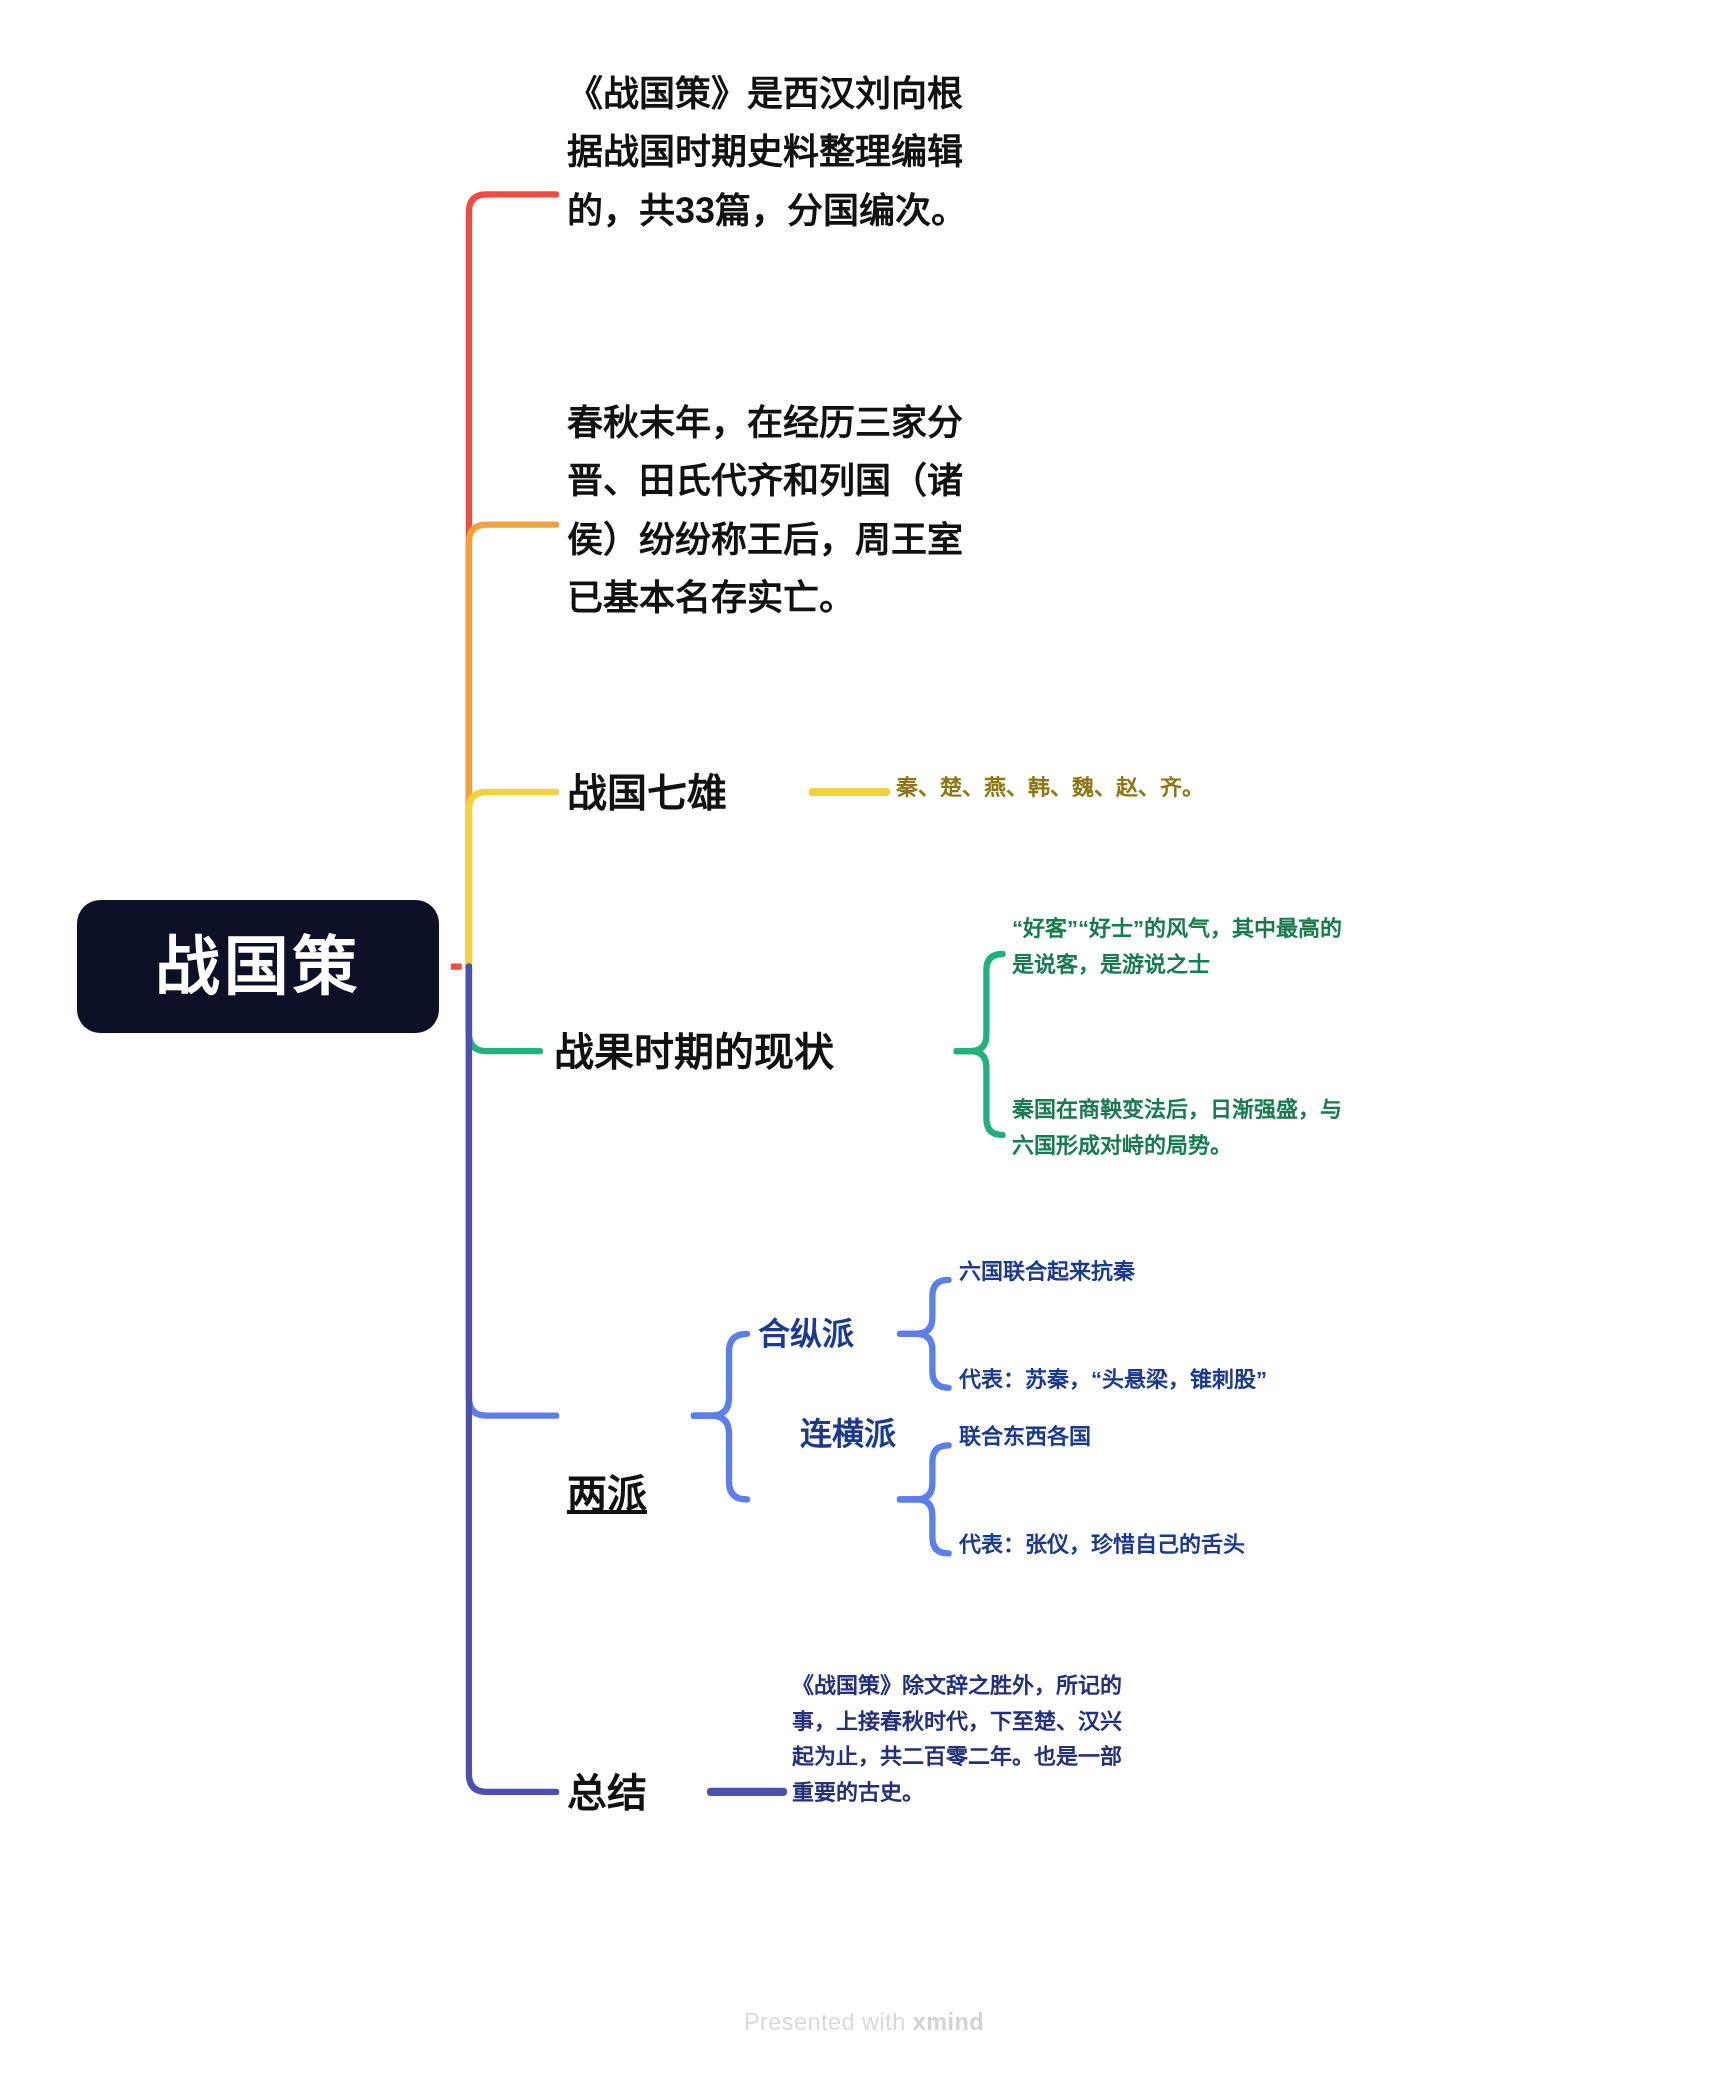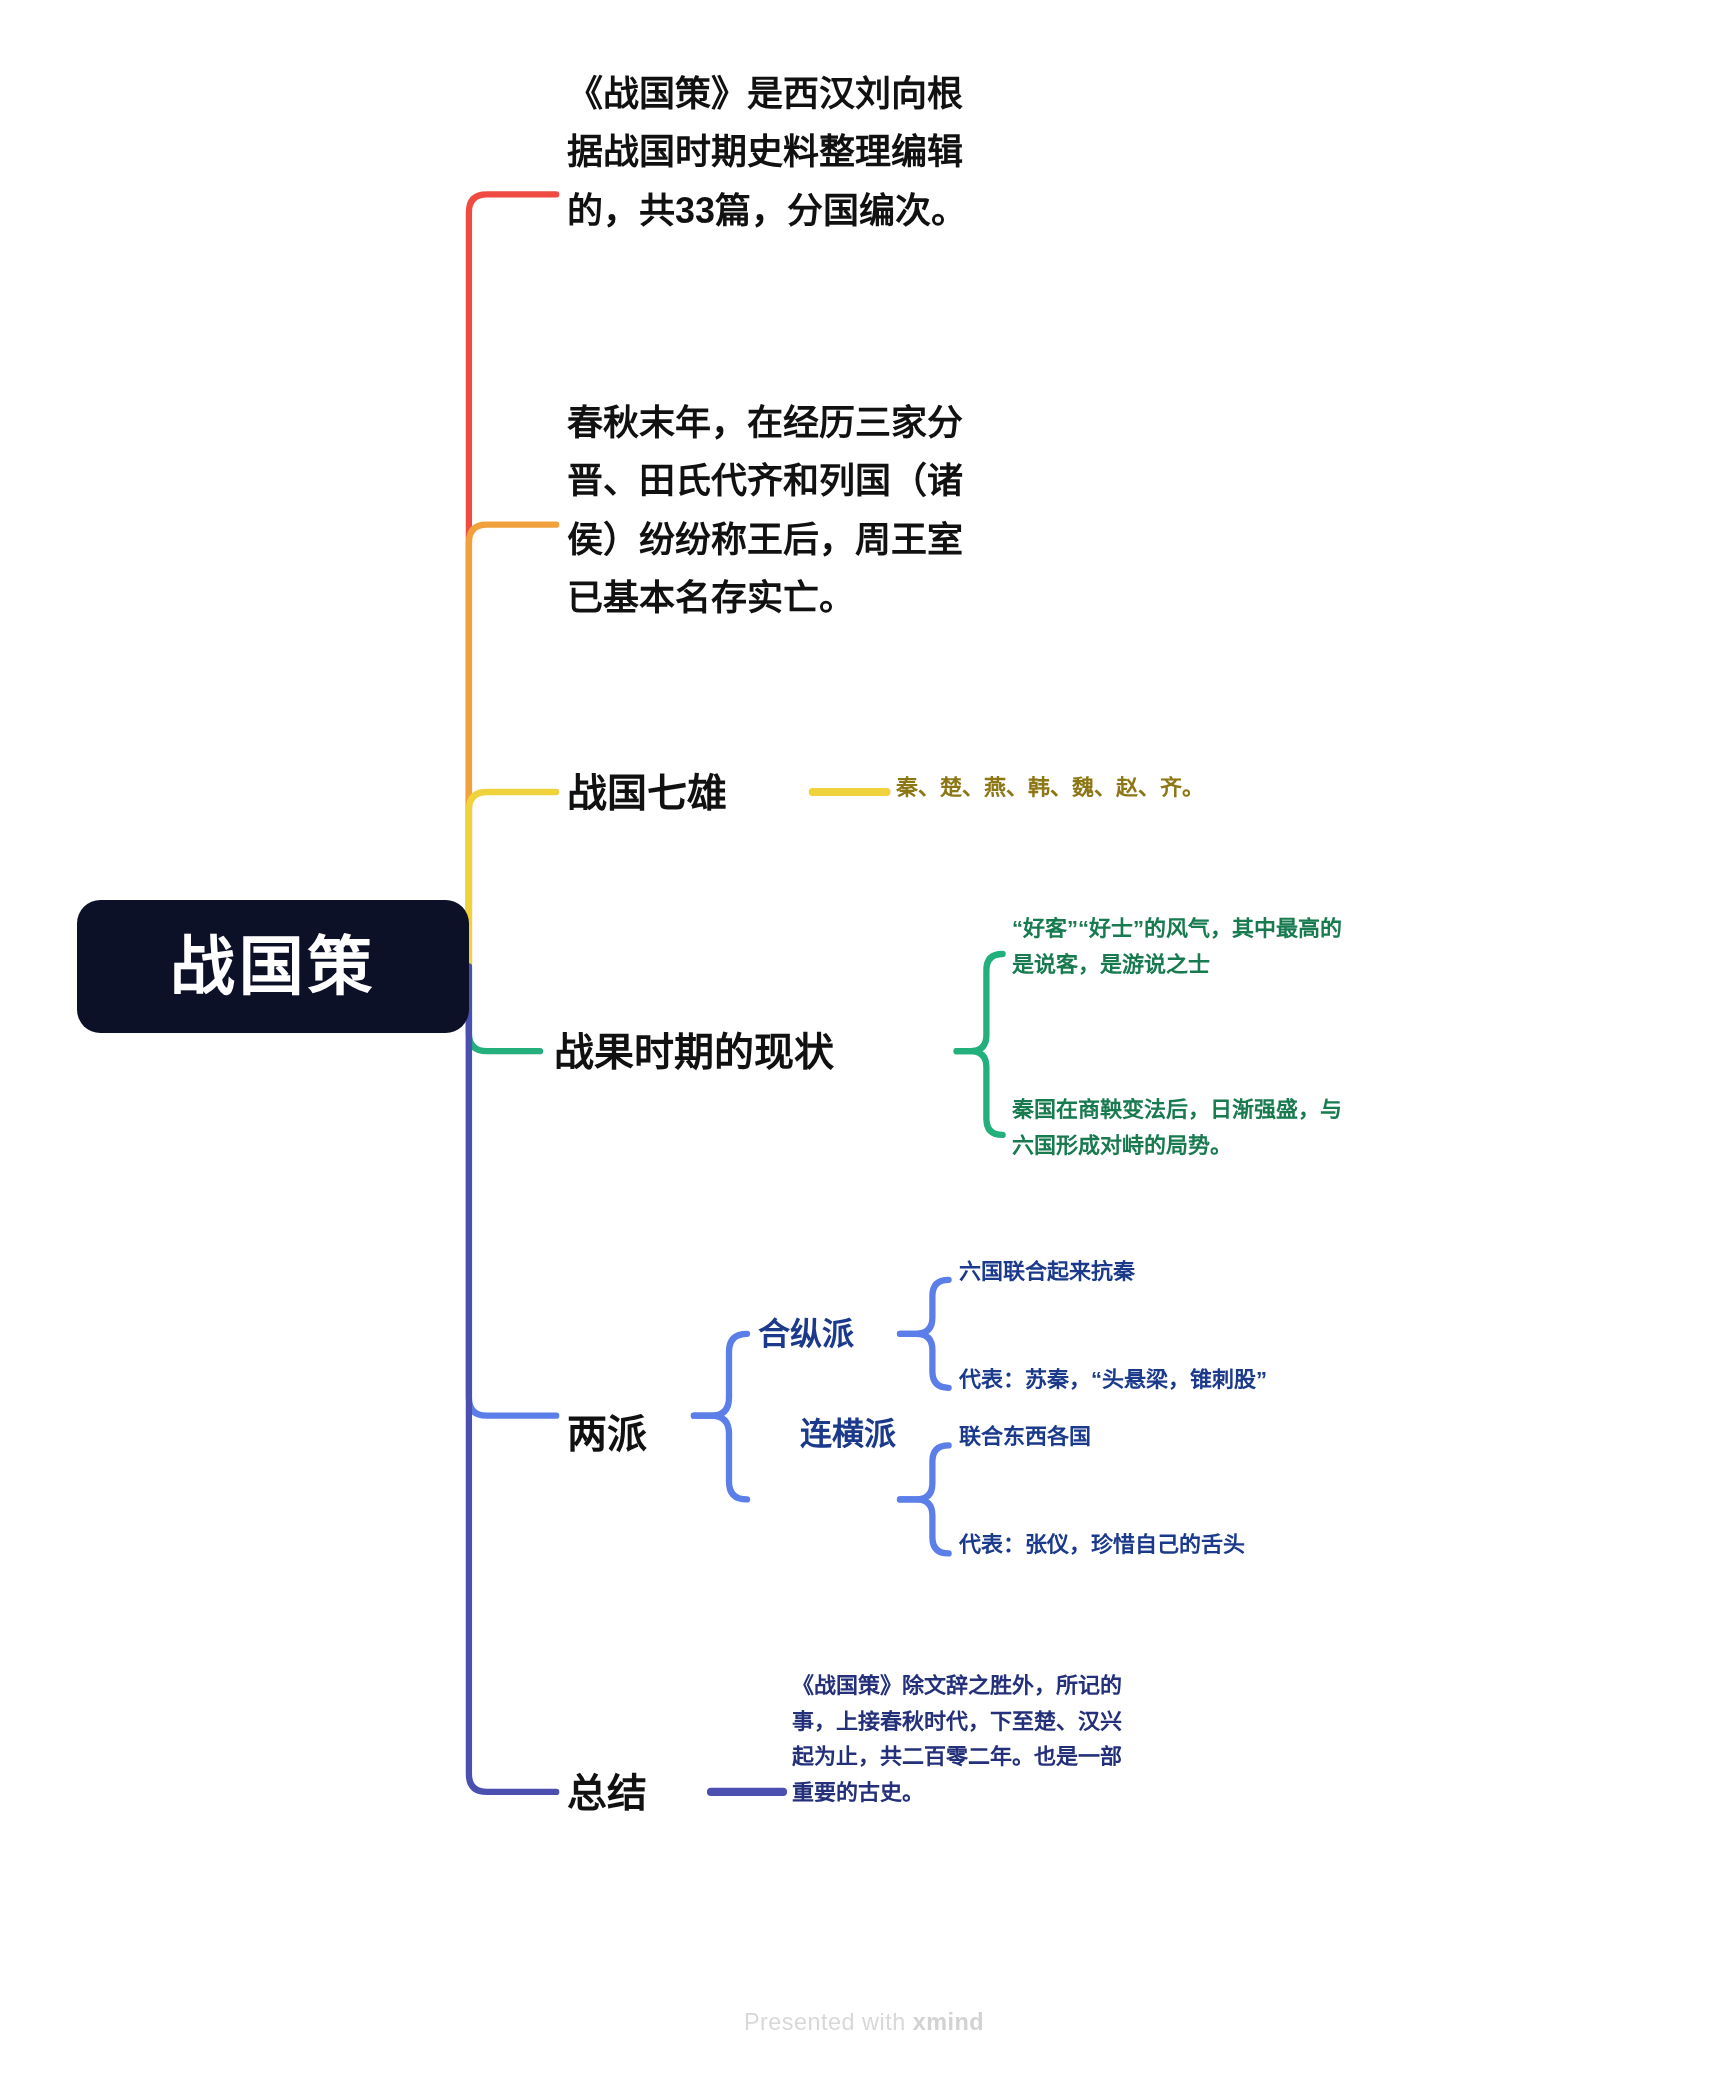--- a/index.html
+++ b/index.html
@@ -29,21 +29,21 @@
     width: 1728px;
     height: 2097px;
     pointer-events: none;
   }
 
   
   .root-node {
     position: absolute;
     left: 77px;
     top: 900px;
-    width: 392px;
+    width: 362px;
     height: 133px;
     background: #0d1128;
     border-radius: 23.4px;
     display: flex;
     align-items: center;
     justify-content: center;
     box-sizing: border-box;
   }
   .root-node .root-label {
     color: #ffffff;
@@ -169,21 +169,21 @@
   <div class="node detail-sm c-yellow" style="left:896px; top:770px; width:540px;">秦、楚、燕、韩、魏、赵、齐。</div>
 
   <div class="node topic-main c-dark" style="left:554px; top:1022px; width:414px;">战果时期的现状</div>
 
   <div class="node detail-sm c-green" style="left:1012px; top:911px; width:630px;">“好客”“好士”的风气，其中最高的
 是说客，是游说之士</div>
 
   <div class="node detail-sm c-green" style="left:1012px; top:1092px; width:630px;">秦国在商鞅变法后，日渐强盛，与
 六国形成对峙的局势。</div>
 
-  <div class="node topic-main c-dark" style="left:567px; top:1404px; width:180px;">两派</div>
+  <div class="node topic-main c-dark" style="left:567px; top:1464px; width:180px;text-decoration:underline;">两派</div>
 
   <div class="node topic-sub c-blue" style="left:758px; top:1310px; width:180px;">合纵派</div>
 
   <div class="node detail-sm c-blue" style="left:959px; top:1254px; width:576px;">六国联合起来抗秦</div>
 
   <div class="node detail-sm c-blue" style="left:959px; top:1362px; width:576px;">代表：苏秦，“头悬梁，锥刺股”</div>
 
   <div class="node topic-sub c-blue" style="left:758px; top:1410px; width:180px;text-align:center;">连横派</div>
 
   <div class="node detail-sm c-blue" style="left:959px; top:1419px; width:576px;">联合东西各国</div>

